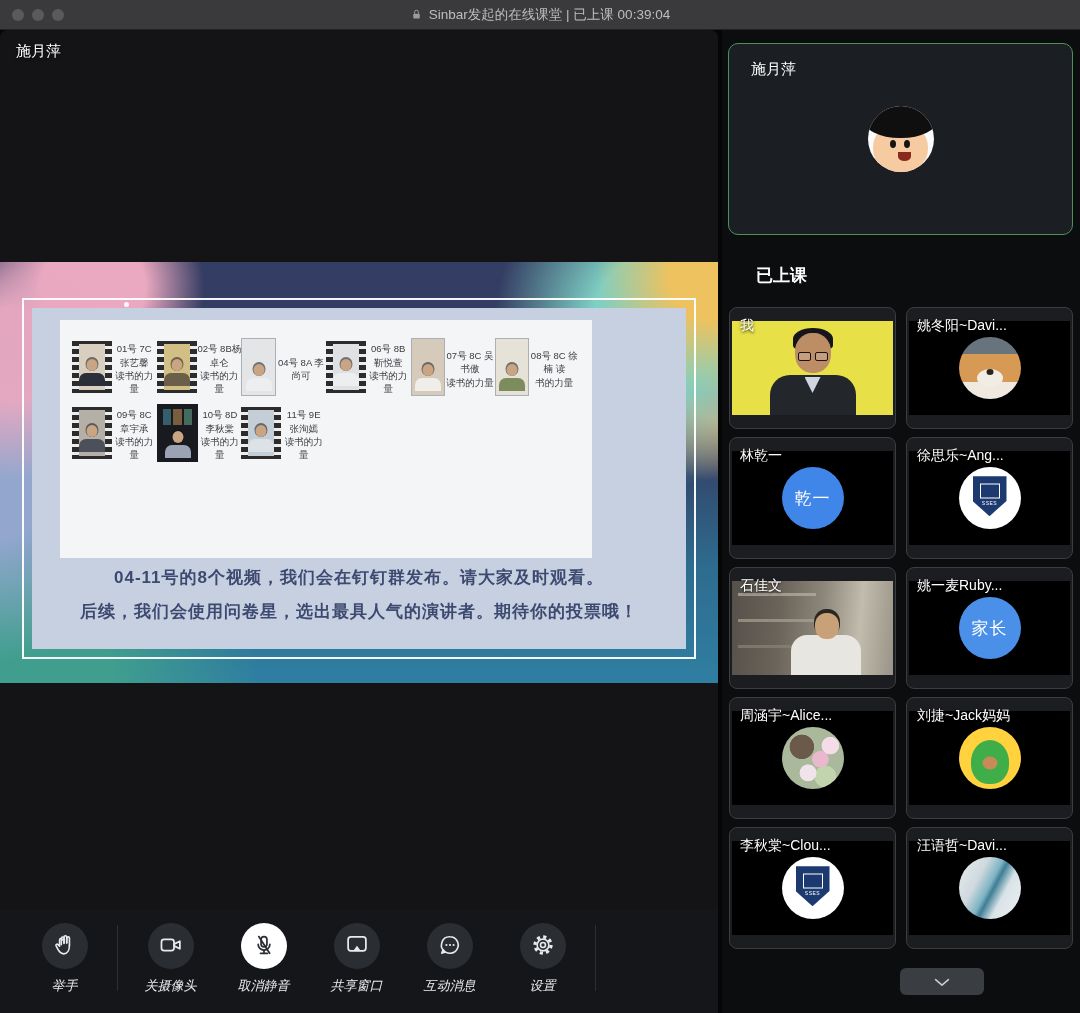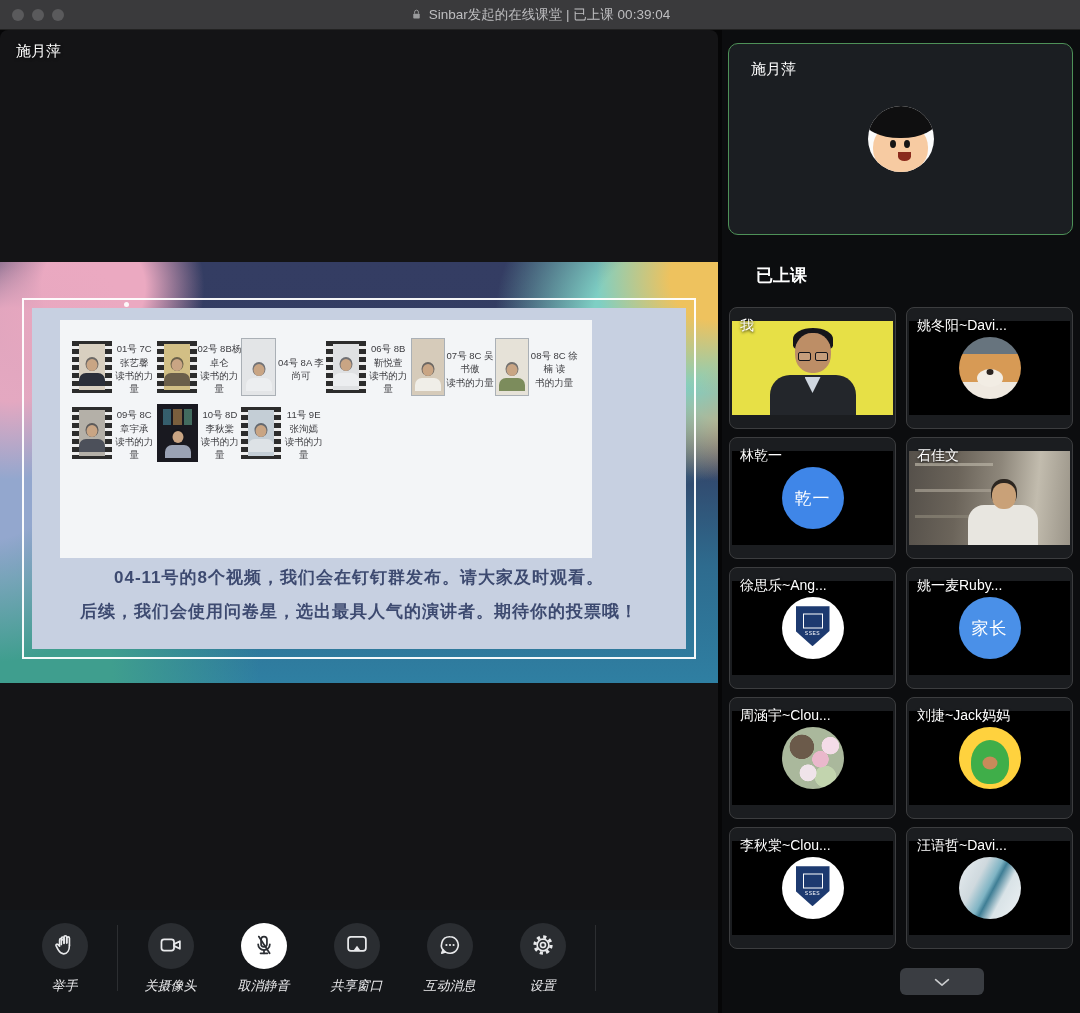--- a/index.html
+++ b/index.html
@@ -363,50 +363,50 @@
         <div class="ptile">
     <div class="pvideo">
             <div class="avatar atext" style="background:#3f86e8">
               <span>乾一</span>
             </div>
           </div>
     <div class="pname">林乾一</div>
   </div>
         <div class="ptile">
     <div class="pvideo">
-            <div class="vr">
-              <div class="vr-body"></div>
-              <div class="vr-head"></div>
-            </div>
-          </div>
-    <div class="pname">石佳文</div>
-  </div>
-        <div class="ptile">
-    <div class="pvideo">
             <div class="avatar badge">
               <div class="shield">
                 <span class="sses">SSES</span>
               </div>
             </div>
           </div>
     <div class="pname">徐思乐~Ang...</div>
   </div>
         <div class="ptile">
     <div class="pvideo">
+            <div class="vr">
+              <div class="vr-body"></div>
+              <div class="vr-head"></div>
+            </div>
+          </div>
+    <div class="pname">石佳文</div>
+  </div>
+        <div class="ptile">
+    <div class="pvideo">
             <div class="avatar atext" style="background:#4a90e8">
               <span>家长</span>
             </div>
           </div>
     <div class="pname">姚一麦Ruby...</div>
   </div>
         <div class="ptile">
     <div class="pvideo">
             <div class="avatar flowers"></div>
           </div>
-    <div class="pname">周涵宇~Clou...</div>
+    <div class="pname">周涵宇~Alice...</div>
   </div>
         <div class="ptile">
     <div class="pvideo">
             <div class="avatar leon">
               <div class="hood"></div>
               <div class="lface"></div>
             </div>
           </div>
     <div class="pname">刘捷~Jack妈妈</div>
   </div>

